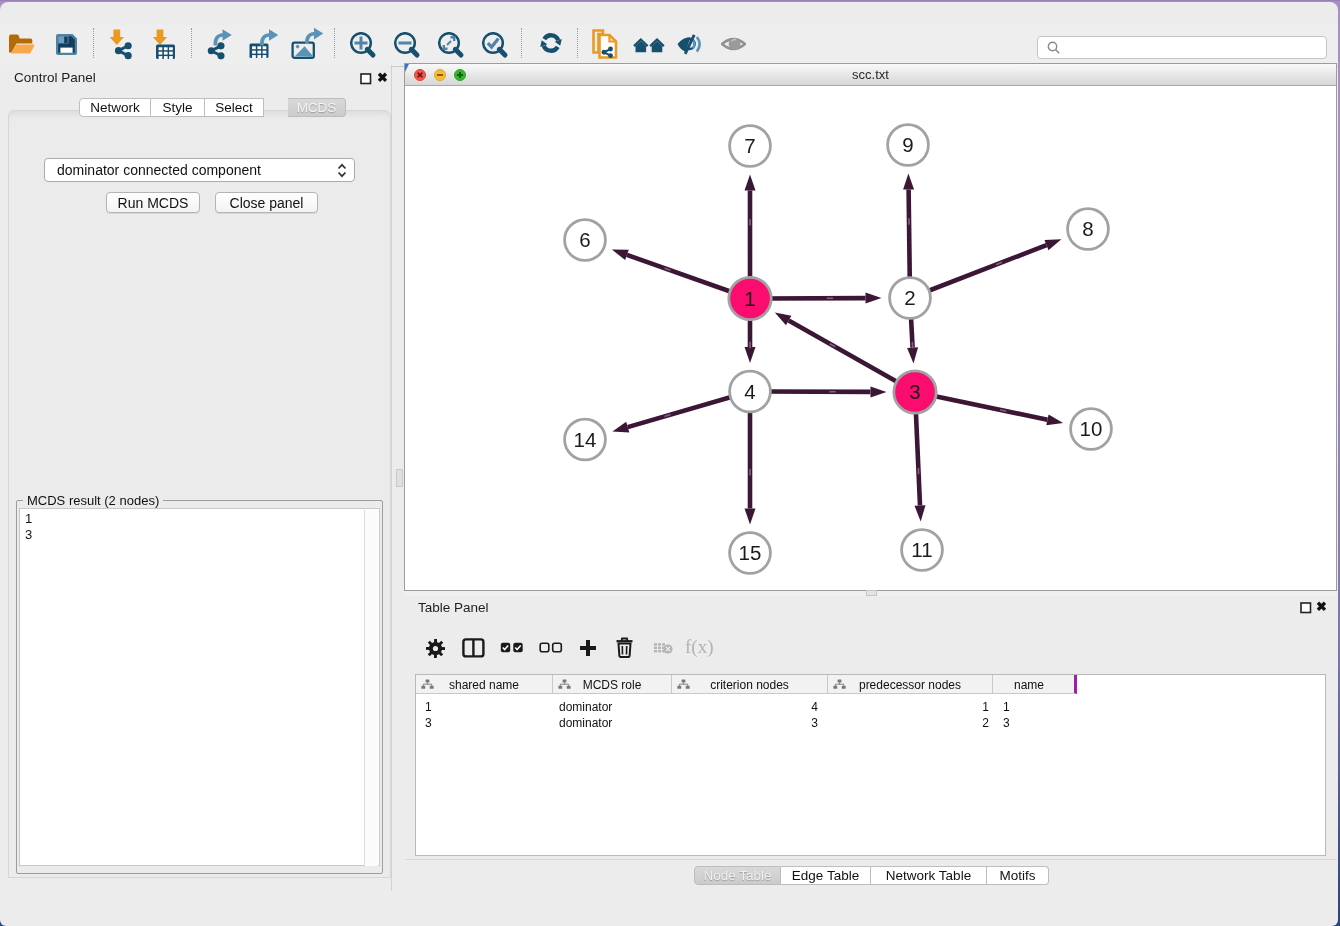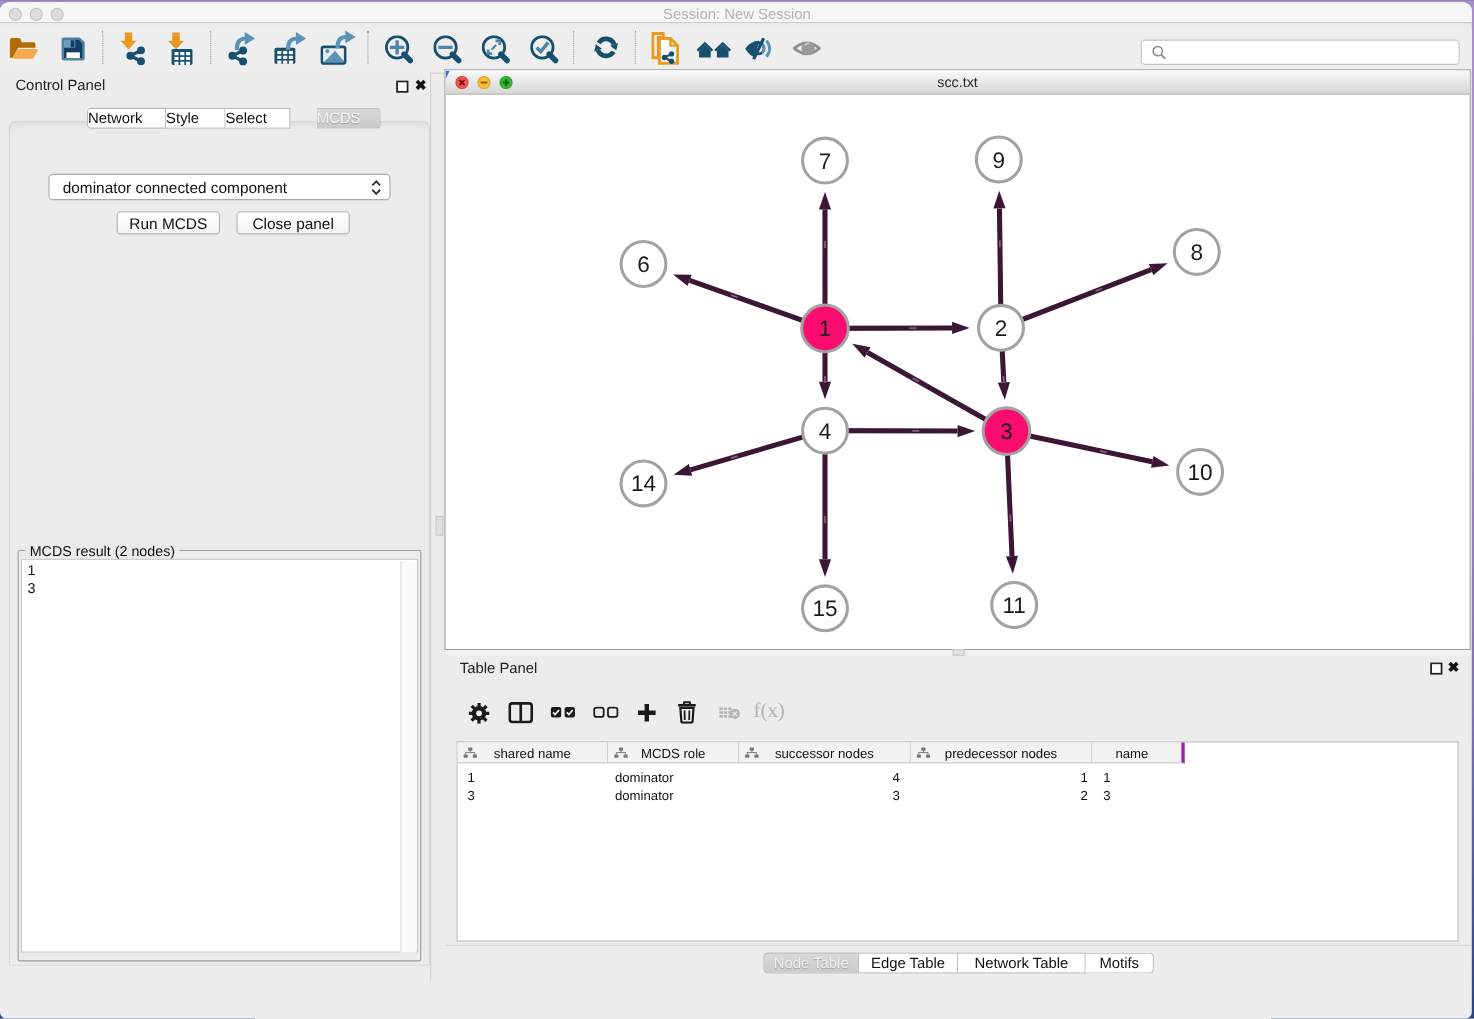--- a/index.html
+++ b/index.html
@@ -30,21 +30,21 @@
     border-left:1px dotted #9a9a9a; }
   #searchbox { position:absolute; left:1037px; top:11px; width:290px; height:23px;
     background:#fff; border:1px solid #c4c4c4; border-radius:4px; }
 
   
   #cpanel { position:absolute; left:0; top:65px; width:392px; height:826px;
     background:#ececec; border-right:1px solid #d2d2d2; }
   #cp-title { position:absolute; left:14px; top:5px; font-size:13.5px; color:#1e1e1e; }
   .tabrow { position:absolute; font-size:13.5px; z-index:5; }
   .tab { position:absolute; height:19px; background:#fff; border:1px solid #bdbdbd;
-    border-left:none; text-align:left; line-height:18px; color:#111; z-index:5; }
+    border-left:none; text-align:center; line-height:18px; color:#111; z-index:5; }
   .tab.first { border-left:1px solid #bdbdbd; border-radius:4px 0 0 4px; }
   .tab.last  { border-radius:0 4px 4px 0; }
   .tab.sel { background:linear-gradient(#d9d9d9,#cbcbcb); color:#f5f5f5;
     text-shadow:0 1px 1px #9a9a9a;margin-left:24px; }
   #cp-content { position:absolute; left:8px; top:45px; width:383px; height:768px;
     background:#ebebeb; border:1px solid #d6d6d6; border-radius:6px 6px 0 0;
     box-shadow: inset 0 8px 6px -6px #d8d8d8; }
 
   .cbtn { position:absolute; background:linear-gradient(#ffffff,#f3f3f3);
     border:1px solid #b3b3b3; border-radius:4px; font-size:14px; color:#111;
@@ -65,26 +65,20 @@
   #statusbar { position:absolute; left:0; top:891px; width:100%; height:33px;
     background:#ececec; border-top:1px solid #cdcdcd; }
 
   .icon-close { font-weight:bold; color:#111; font-size:13px; }
 </style>
 </head>
 <body>
 <div id="app">
 <div id="page">
 
-  <div id="titlebar">
-    <div class="tl" style="left:8px;"></div>
-    <div class="tl" style="left:27px;"></div>
-    <div class="tl" style="left:46px;"></div>
-    <div id="wintitle">Session: New Session</div>
-  </div>
 
   <div id="toolbar">
         <div id="searchbox">
       <svg width="16" height="16" style="position:absolute;left:8px;top:3px" viewBox="0 0 16 16">
         <circle cx="6.5" cy="6.5" r="4.2" fill="none" stroke="#8a8a8a" stroke-width="1.4"></circle>
         <line x1="9.7" y1="9.7" x2="13.2" y2="13.2" stroke="#8a8a8a" stroke-width="1.6"></line>
       </svg>
     </div>
   </div>
 
@@ -451,21 +445,21 @@
           </div>
           <div style="position:absolute;left:256px;top:0;width:156px;height:19px;background:#f2f2f2;border-right:1px solid #c9c9c9;border-bottom:1px solid #c9c9c9;">
             <svg width="13" height="11" viewBox="0 0 13 11" style="position:absolute;left:5px;top:4px">
               <g fill="#777">
                 <rect x="4.6" y="0.5" width="3.8" height="3" rx="0.6"></rect>
                 <rect x="0.4" y="6.8" width="3.8" height="3" rx="0.6"></rect>
                 <rect x="8.8" y="6.8" width="3.8" height="3" rx="0.6"></rect>
               </g>
               <path d="M6.5 3.5 L6.5 5.2 M2.3 6.8 L2.3 5.2 L10.7 5.2 L10.7 6.8" fill="none" stroke="#777" stroke-width="0.9"></path>
             </svg>
-            <div style="position:absolute;left:0;top:3px;width:100%;text-align:center;font-size:12px;color:#111;">successor nodes</div>
+            <div style="position:absolute;left:0;top:3px;width:100%;text-align:center;font-size:12px;color:#111;">criterion nodes</div>
           </div>
           <div style="position:absolute;left:412px;top:0;width:165px;height:19px;background:#f2f2f2;border-right:1px solid #c9c9c9;border-bottom:1px solid #c9c9c9;">
             <svg width="13" height="11" viewBox="0 0 13 11" style="position:absolute;left:5px;top:4px">
               <g fill="#777">
                 <rect x="4.6" y="0.5" width="3.8" height="3" rx="0.6"></rect>
                 <rect x="0.4" y="6.8" width="3.8" height="3" rx="0.6"></rect>
                 <rect x="8.8" y="6.8" width="3.8" height="3" rx="0.6"></rect>
               </g>
               <path d="M6.5 3.5 L6.5 5.2 M2.3 6.8 L2.3 5.2 L10.7 5.2 L10.7 6.8" fill="none" stroke="#777" stroke-width="0.9"></path>
             </svg>

